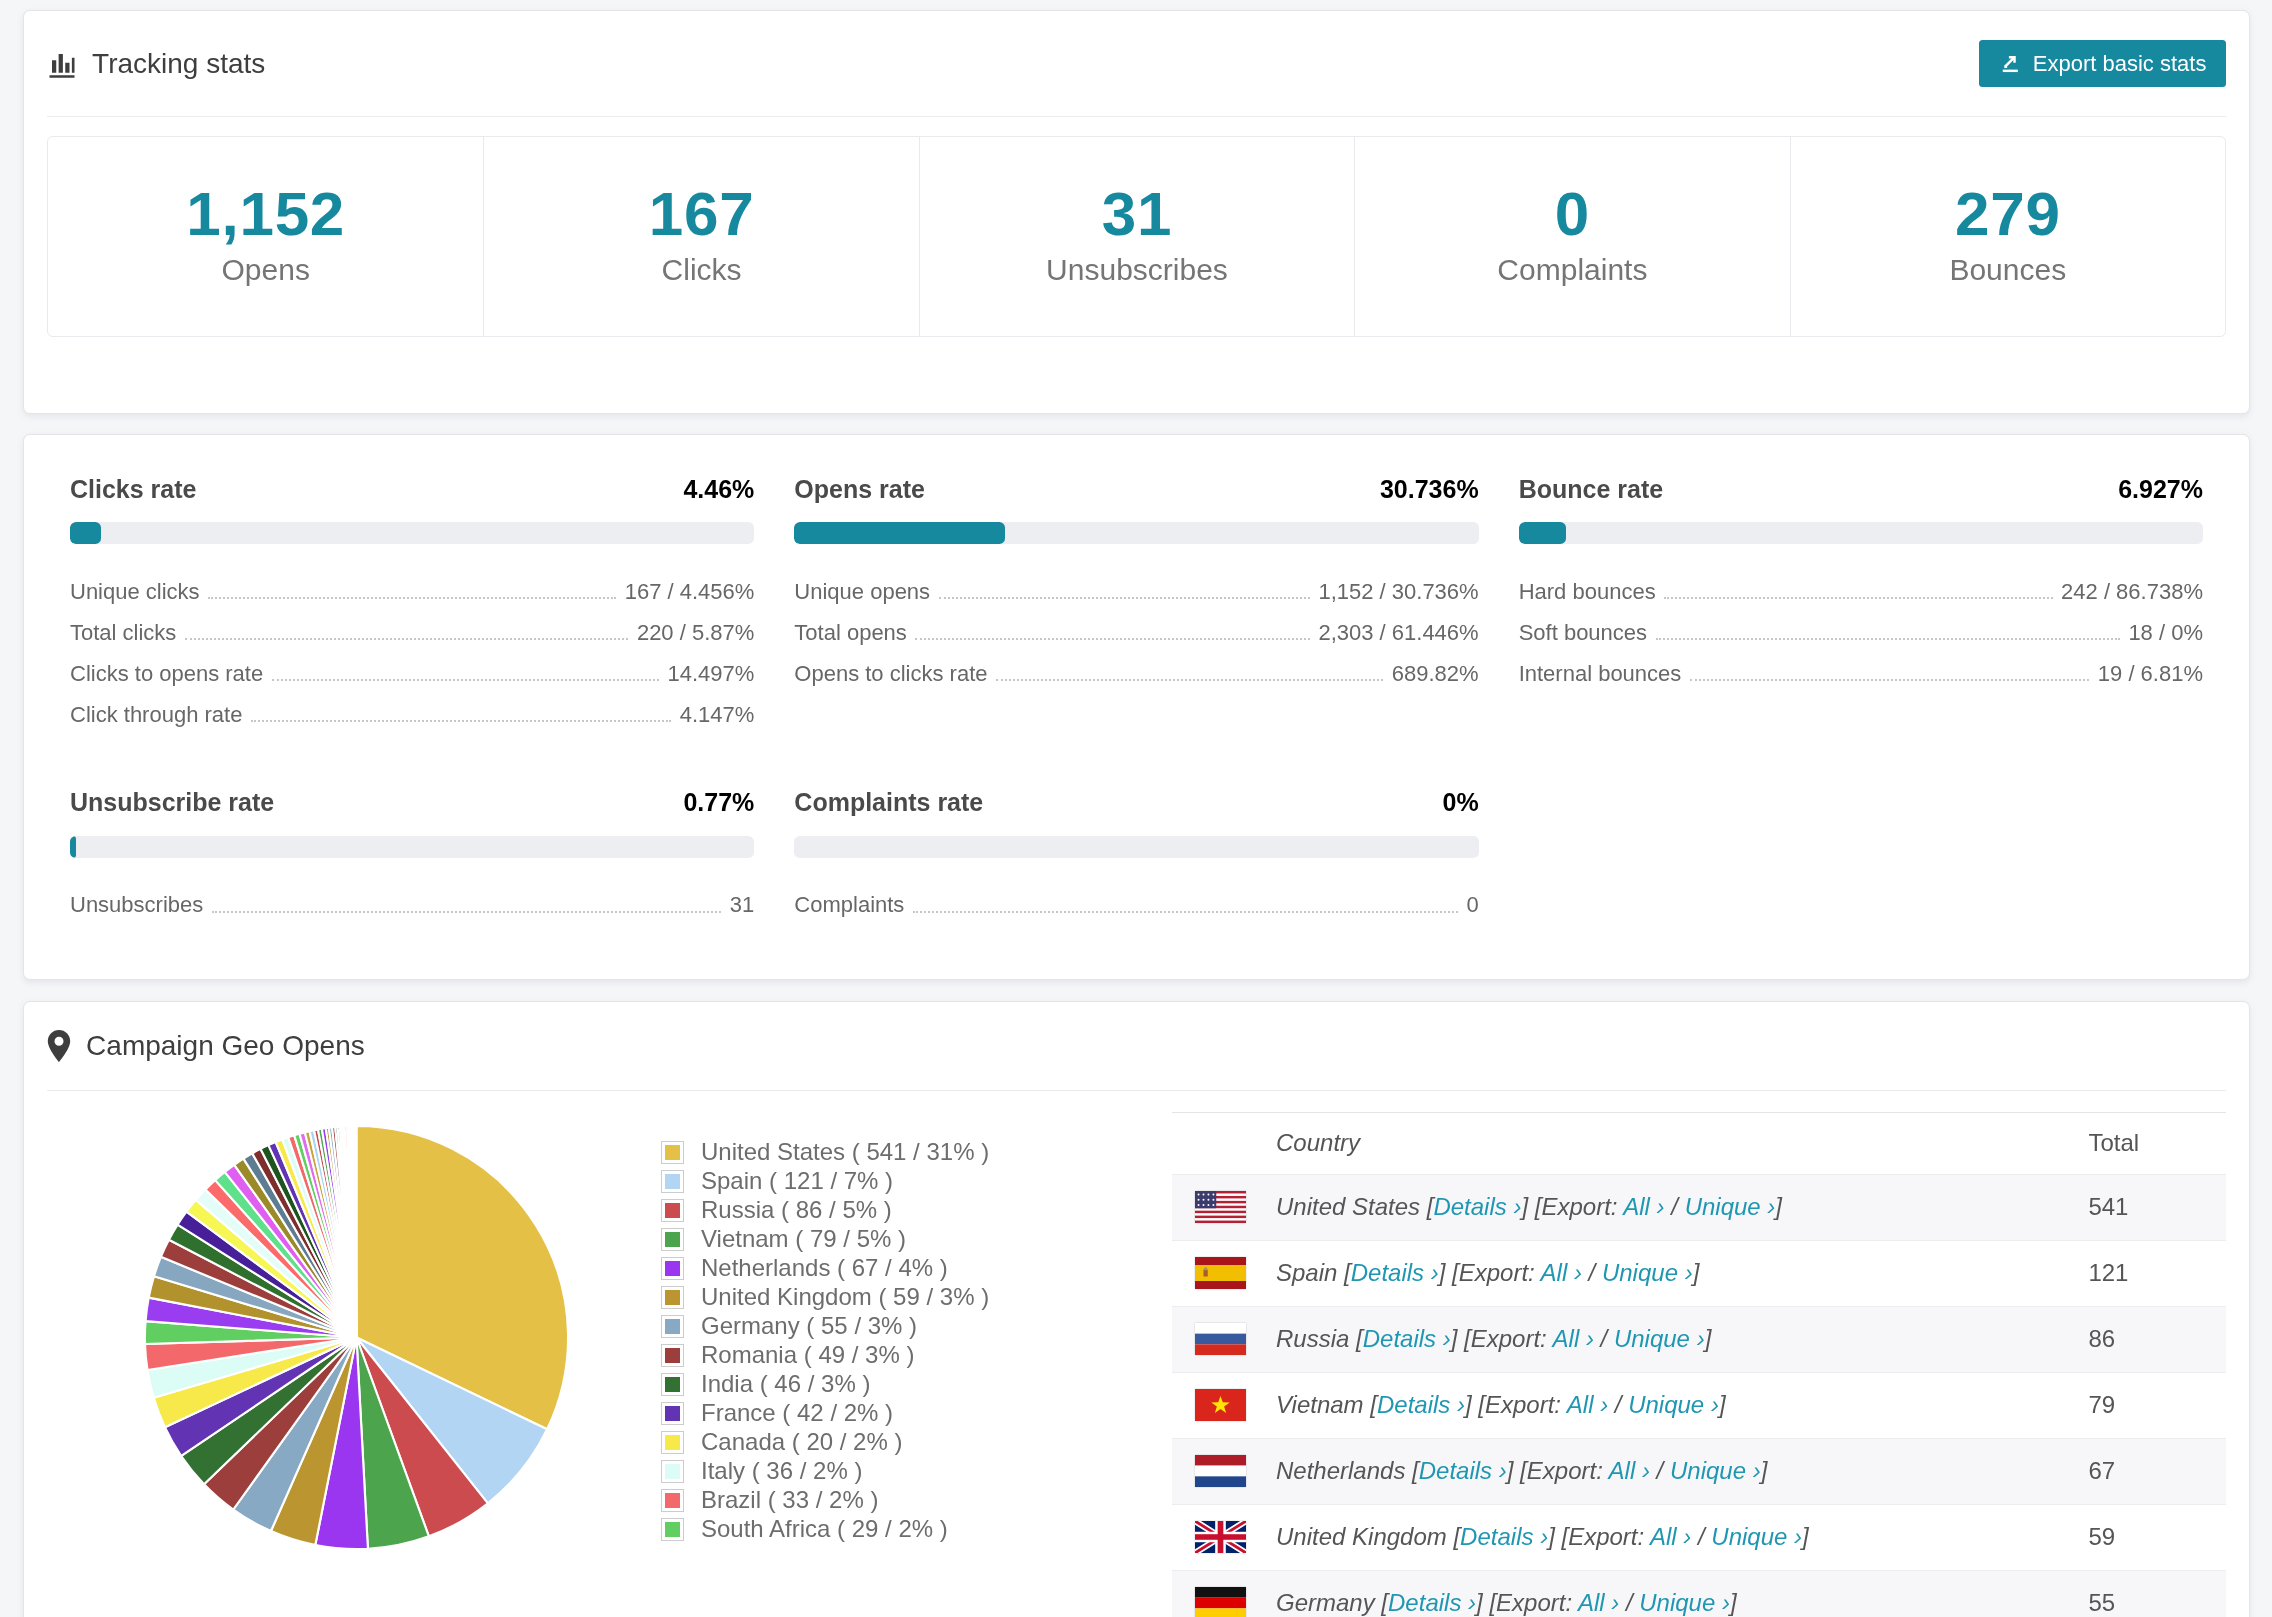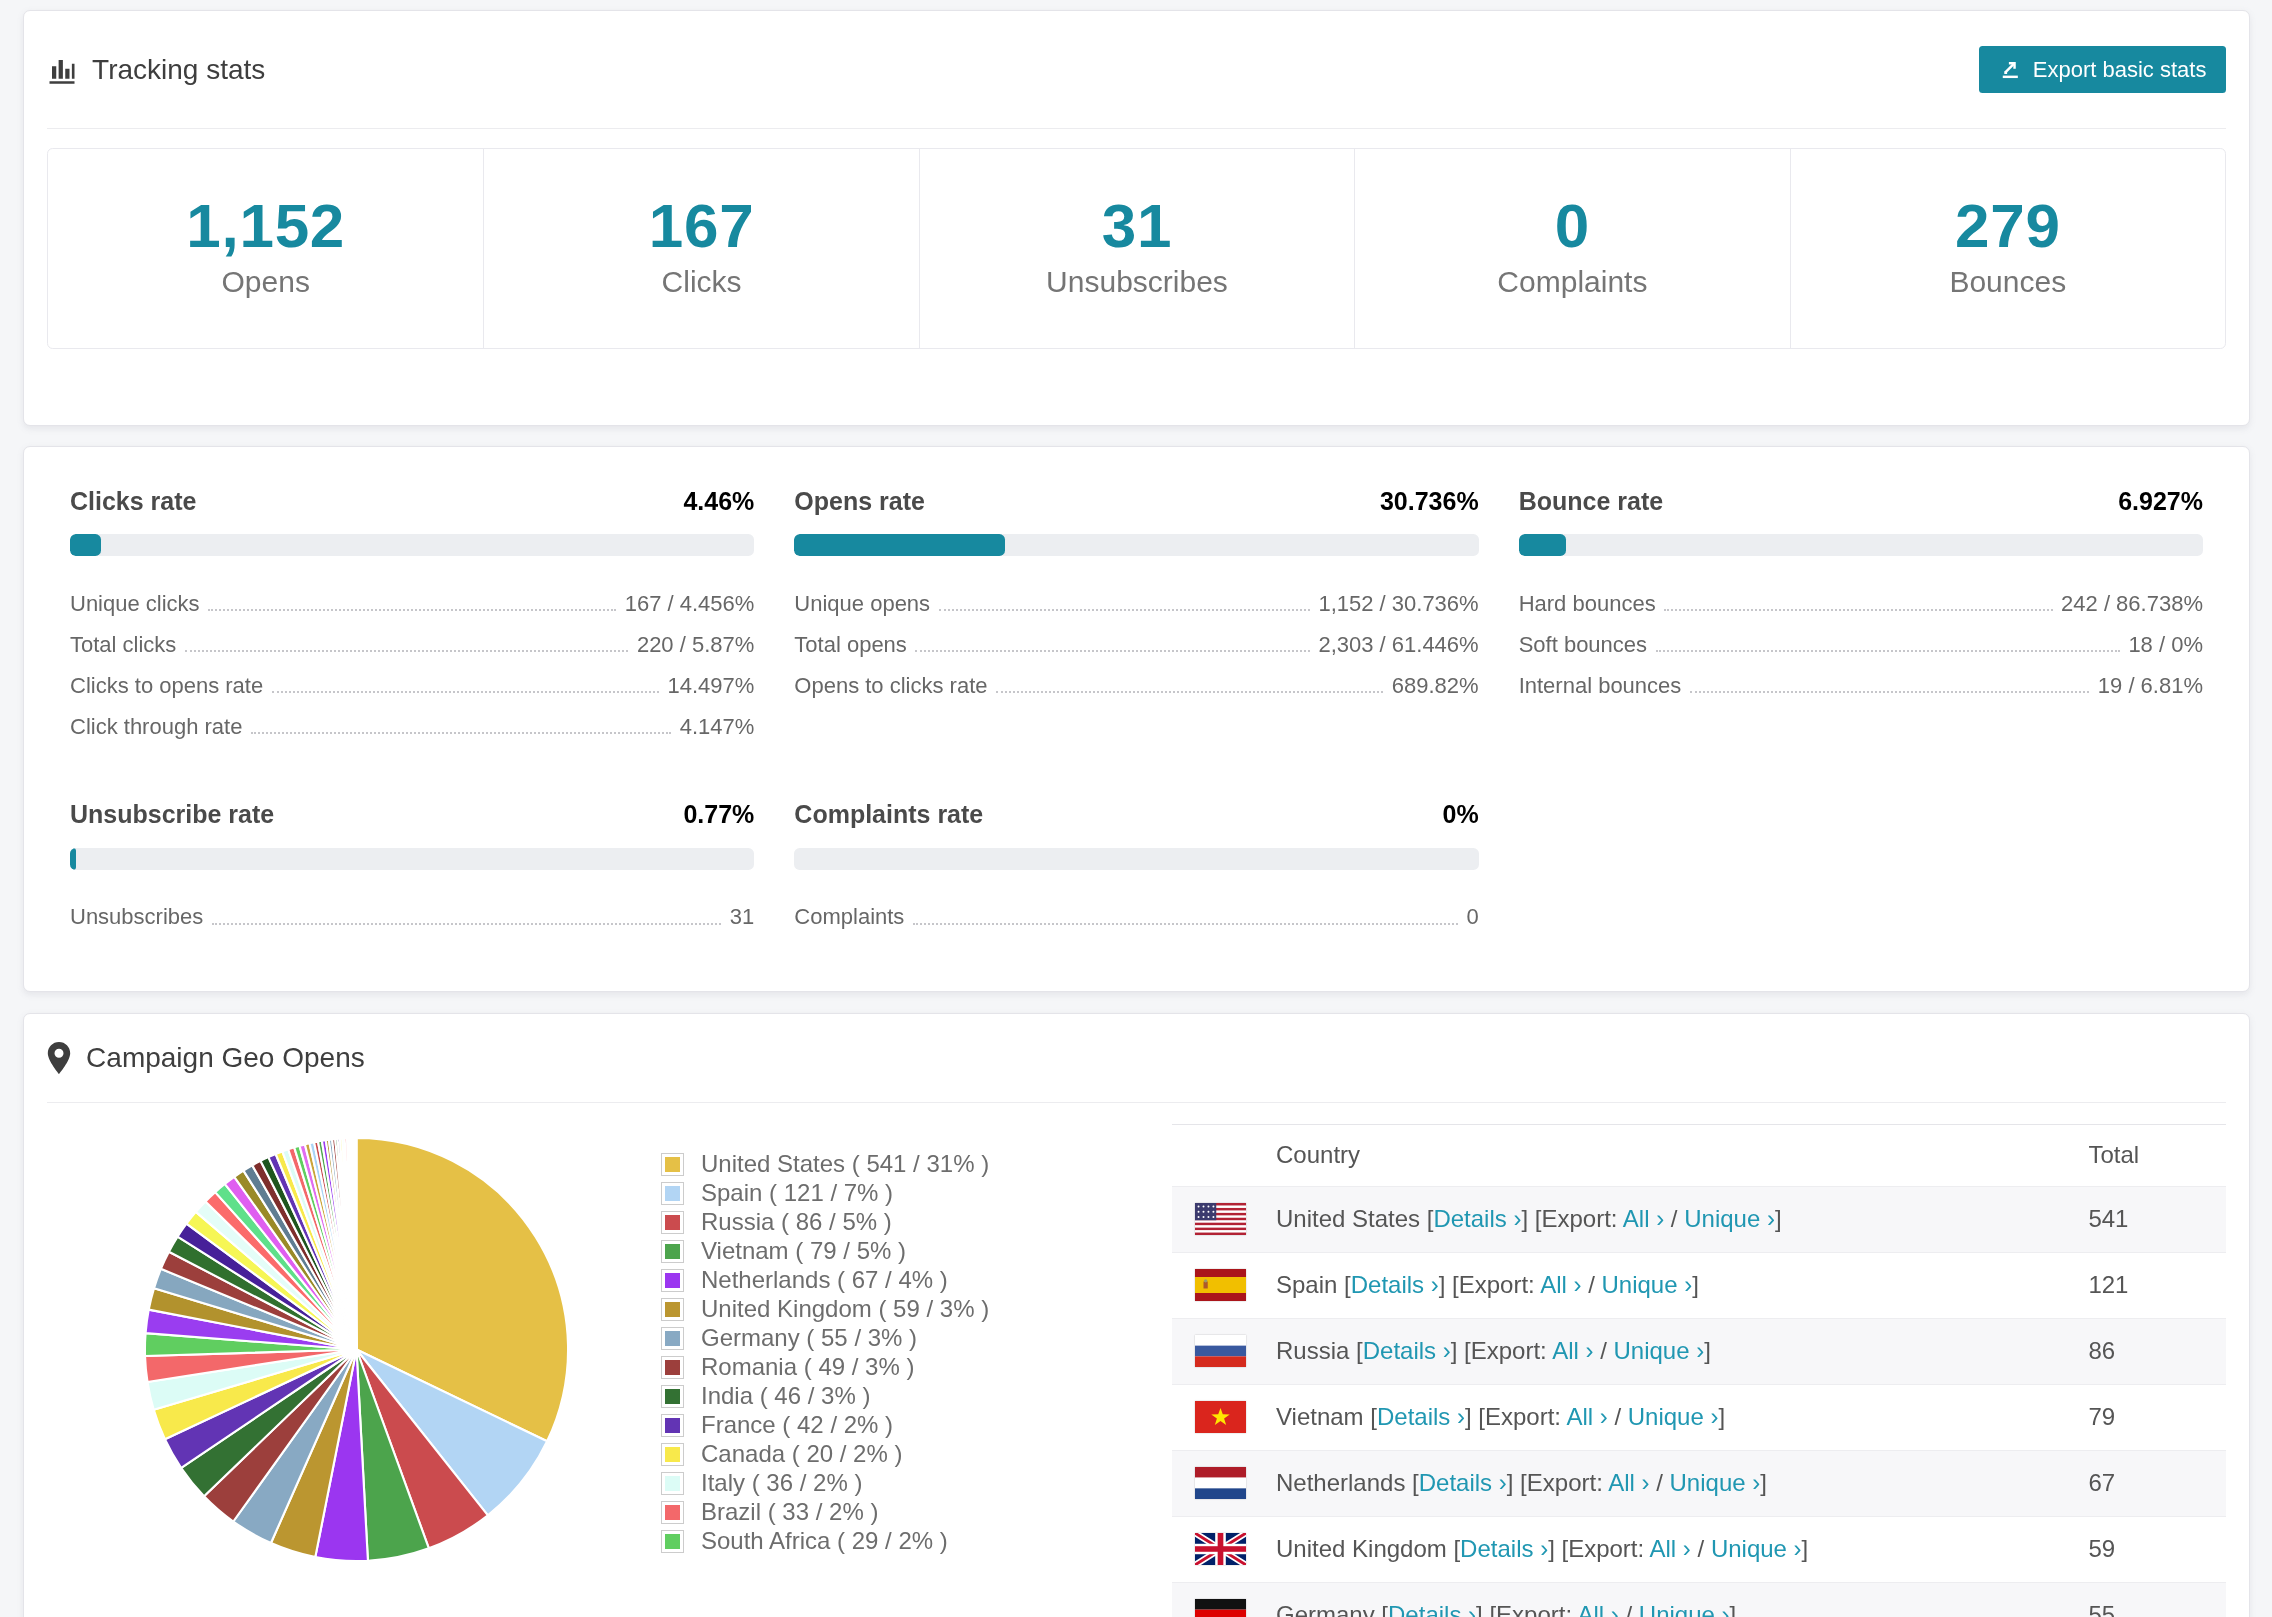--- a/index.html
+++ b/index.html
@@ -16,21 +16,21 @@
     margin:0 23px;
     box-shadow:0 2.1px 6.4px rgba(120,125,140,.12);
   }
   #card-tracking { margin-top:10px; padding-bottom:76px; }
   #card-rates    { margin-top:20px; padding:40px 23px 59px; }
   #card-geo      { margin-top:21px; height:623px; overflow:hidden; }
 
   
   .card-header {
     margin:0 22.6px;
-    height:118px;
+    height:106px;
     display:flex; align-items:center;
     border-bottom:1.4px solid #ececef;
   }
   .card-title { font-size:28px; font-weight:500; color:#3e3e3e; display:flex; align-items:center; gap:15.5px; }
   .hdr-icon { width:30px; height:30px; flex:none; }
 
   
   .btn-export {
     margin-left:auto;
     background:#17899f; color:#fff;
@@ -78,21 +78,21 @@
   #legend li { display:flex; align-items:center; gap:17px; height:29px; font-size:24px; color:#6d6d6d; }
   .sw { width:23px; height:23px; border:0.7px solid #cccccc; background:#fff; padding:2.8px; flex:none; }
   .sw i { display:block; width:100%; height:100%; }
 
   
   #geo-table { position:absolute; left:1148px; right:22.6px; top:21px; border-top:1.4px solid #e5e5e9; }
   .trow { display:flex; align-items:center; height:66px; font-size:24px; color:#555; }
   .trow.head { height:61px; color:#555; }
   .trow + .trow { border-top:0.7px solid #ededf0; }
   .trow.striped { background:#f7f7f9; }
-  .cell-country { flex:1; display:flex; align-items:center; padding-left:23px; }
+  .cell-country { flex:1; display:flex; align-items:center; padding-left:23px;font-style:italic; }
   .trow.head .cell-country { padding-left:104px; }
   .cell-total { width:138px; }
   .flag { width:51px; height:32px; margin-right:30px; flex:none; box-shadow:0 0 1.4px rgba(0,0,0,.25); }
   .country-text { white-space:nowrap; }
   .country-text a { color:#2097b2; text-decoration:none; cursor:pointer; }
 
   .pin-icon { width:24px; height:32px; }
 </style>
 </head>
 <body>

